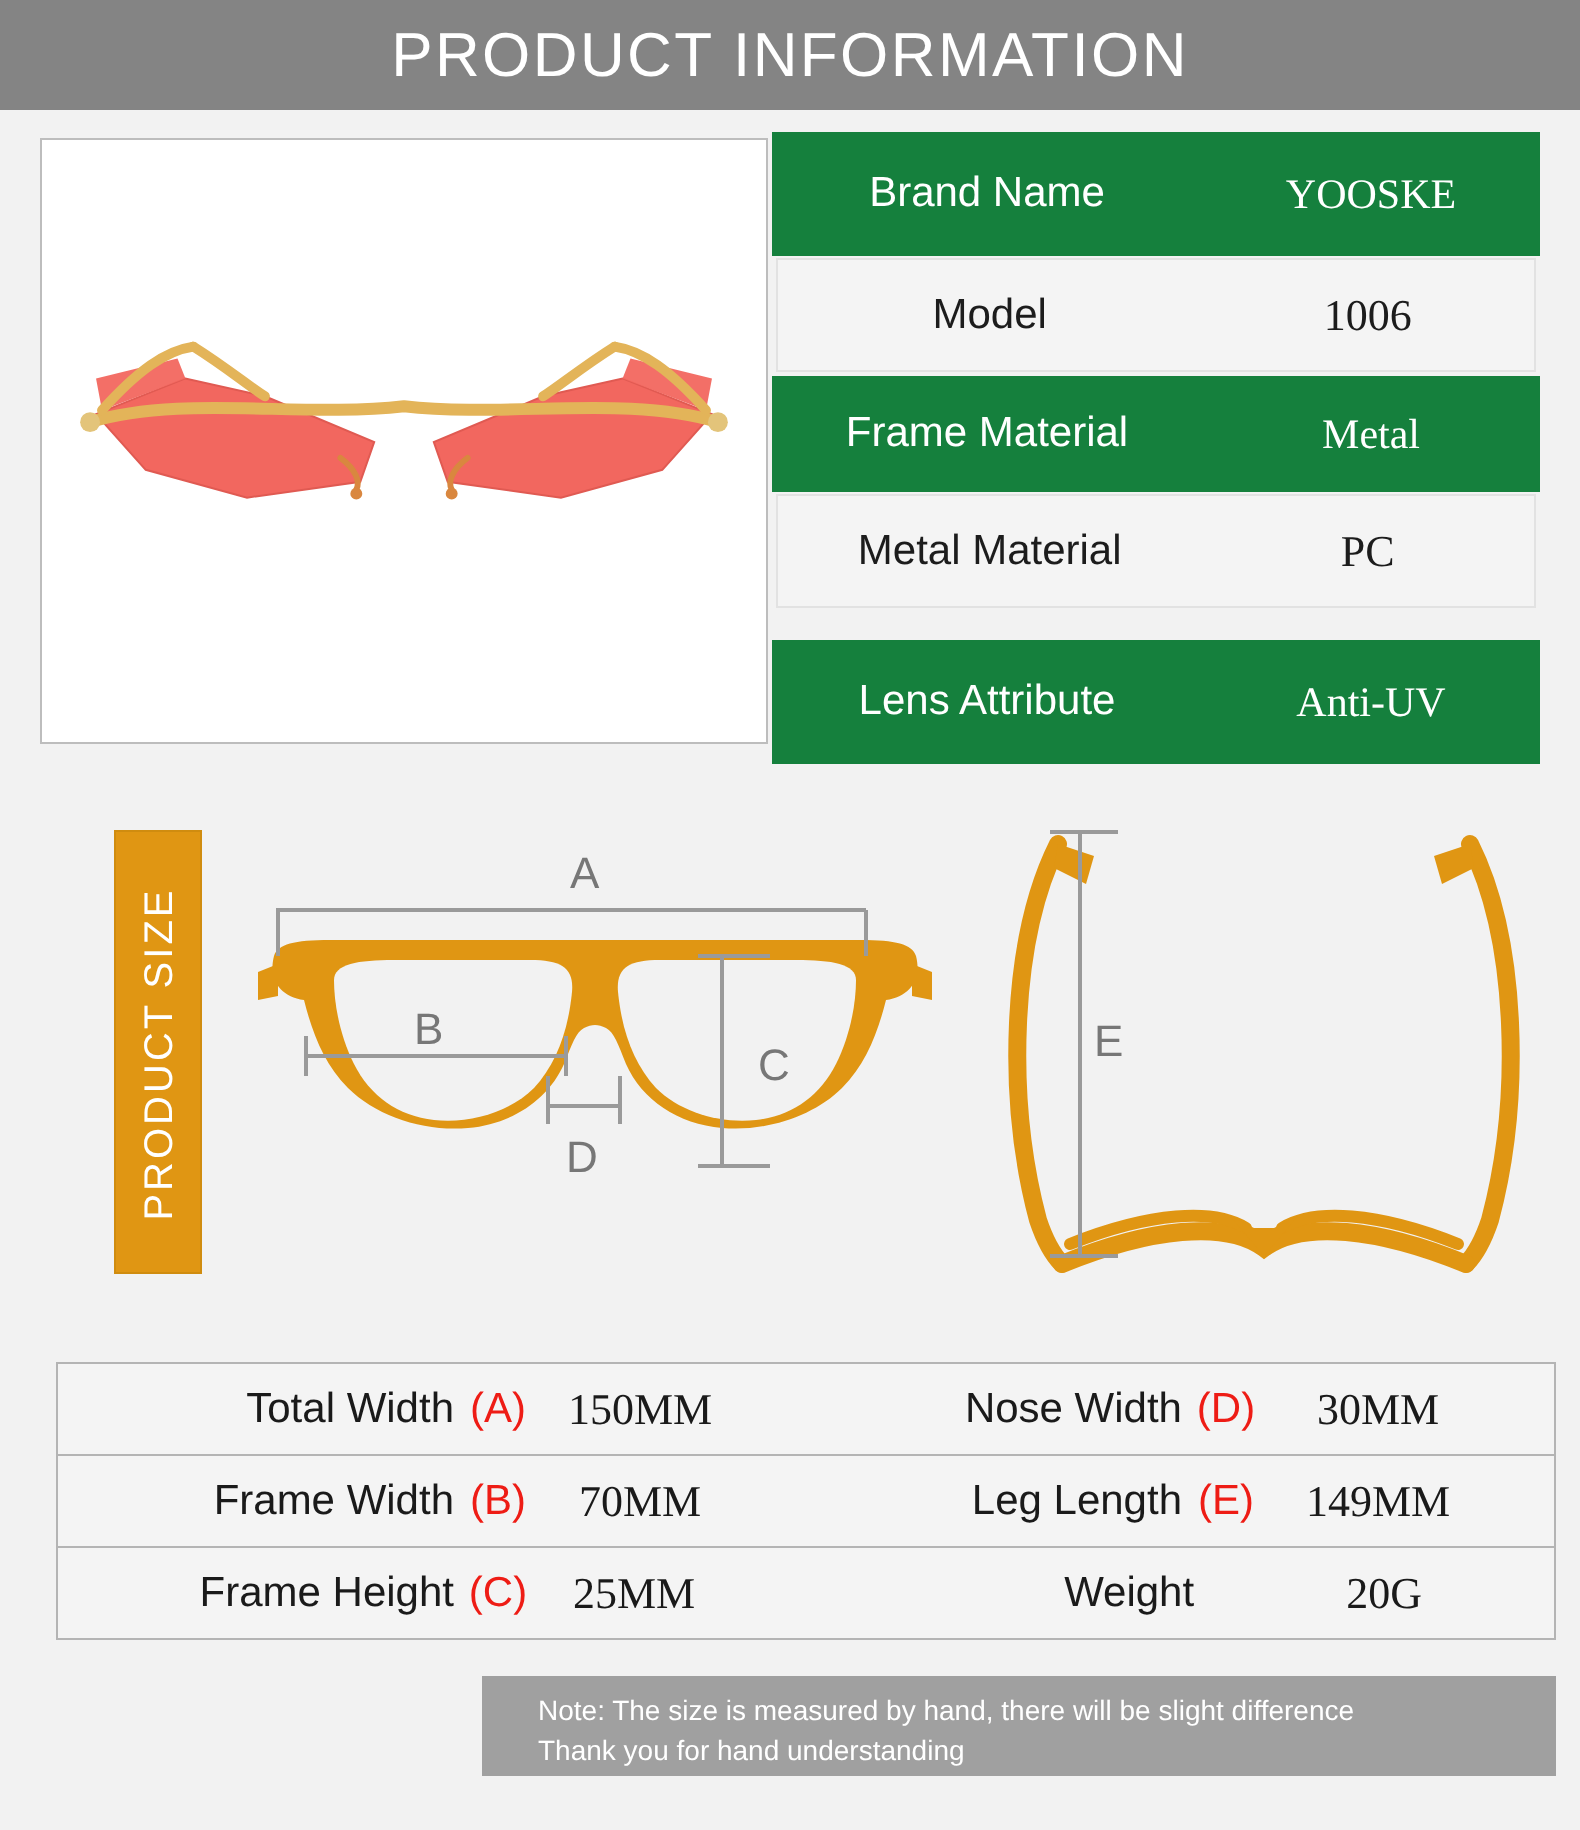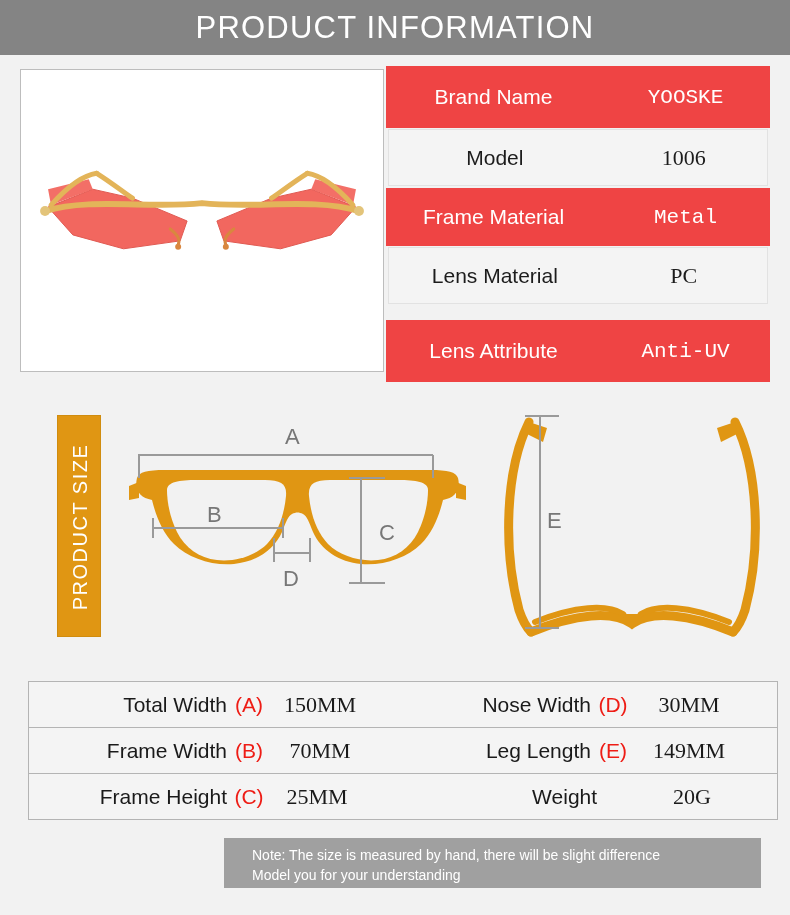--- a/index.html
+++ b/index.html
@@ -33,31 +33,31 @@
     overflow:hidden;
   }
   .photo-stage{position:absolute;left:0;top:0;width:100%;height:100%;}
 
   
   .spec-table{position:absolute;left:386px;top:0px;width:384px;height:305px;}
   .spec-row{
     position:absolute;left:0;width:384px;
     display:flex;align-items:center;box-sizing:border-box;
   }
-  .spec-row.gray{background:#ef4444;color:#ffffff;}
+  .spec-row.gray{background:#15803d;color:#ffffff;}
   .spec-row.white{background:#f4f4f4;color:#1c1c1c;width:380px;left:2px;
                   border:1px solid #e2e2e2;}
   .spec-label{
     width:56%;text-align:center;font-size:21px;
     font-family:"Liberation Sans", sans-serif;font-weight:400;
   }
   .spec-value{
     width:44%;text-align:center;font-size:21px;
   }
-  .spec-row.gray .spec-value{font-family:Liberation Mono, monospace;}
+  .spec-row.gray .spec-value{font-family:Liberation Serif, serif;}
   .spec-row.white .spec-value{font-family:"Liberation Serif", serif;font-size:22px;}
   .spec-row.white .spec-label{font-family:"Liberation Sans", sans-serif;}
 
   
   .size-area{position:absolute;left:0;top:395px;width:790px;height:275px;}
 
   .size-banner{
     position:absolute;left:57px;top:20px;width:44px;height:222px;
     background:#e09613;border:1px solid #d08c0f;box-sizing:border-box;
   }
@@ -94,21 +94,21 @@
     font-size:21px;color:#ee1c15;font-family:"Liberation Sans", sans-serif;
   }
   .meas-val{
     flex:1 1 auto;text-align:center;
     font-size:22px;color:#1a1a1a;font-family:"Liberation Serif", serif;
     padding-right:34px;
   }
 
   
   .note-box{
-    position:absolute;left:224px;top:838px;width:537px;height:50px;
+    position:absolute;left:241px;top:838px;width:537px;height:50px;
     background:#a0a0a0;color:#ffffff;box-sizing:border-box;
     padding:7px 0 0 28px;
   }
   .note-line{font-size:14px;line-height:20px;font-weight:300;}
 </style>
 </head>
 <body>
 
 <div class="page">
 
@@ -153,21 +153,21 @@
       </div>
       <div class="spec-row white" style="top:63px;height:57px;">
         <div class="spec-label">Model</div>
         <div class="spec-value">1006</div>
       </div>
       <div class="spec-row gray" style="top:122px;height:58px;">
         <div class="spec-label">Frame Material</div>
         <div class="spec-value">Metal</div>
       </div>
       <div class="spec-row white" style="top:181px;height:57px;">
-        <div class="spec-label">Lens Material</div>
+        <div class="spec-label">Metal Material</div>
         <div class="spec-value">PC</div>
       </div>
       <div class="spec-row gray" style="top:224px;height:62px;margin-top:30px;">
         <div class="spec-label">Lens Attribute</div>
         <div class="spec-value">Anti-UV</div>
       </div>
     </div>
   </div>
 
   <div class="size-area">
@@ -275,16 +275,16 @@
       <div class="meas-cell">
         <span class="meas-name">Weight</span>
         <span class="meas-key"></span>
         <span class="meas-val">20G</span>
       </div>
     </div>
   </div>
 
   <div class="note-box">
     <div class="note-line">Note: The size is measured by hand, there will be slight difference</div>
-    <div class="note-line">Model you for your understanding</div>
+    <div class="note-line">Thank you for hand understanding</div>
   </div>
 
 </div>
 
 </body></html>

